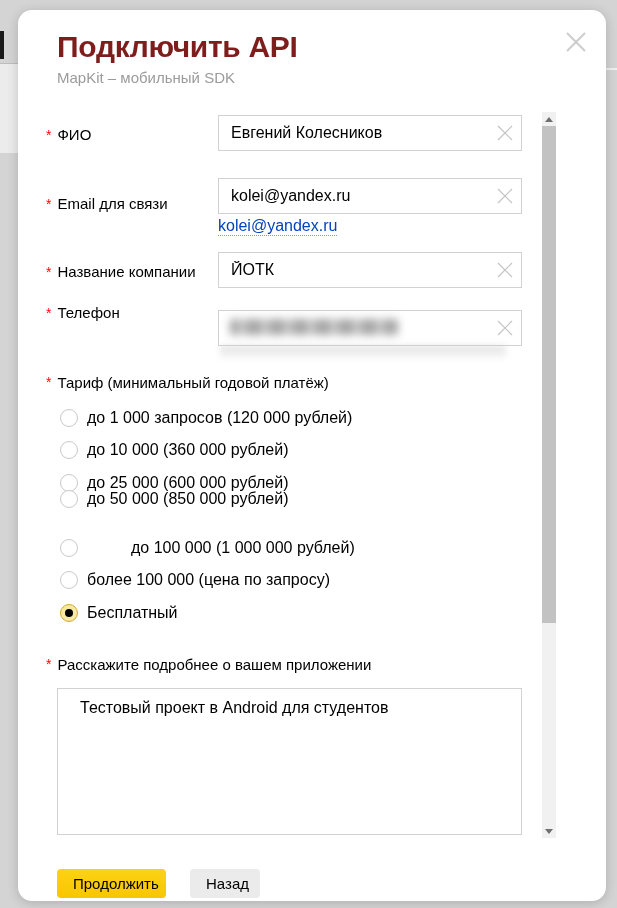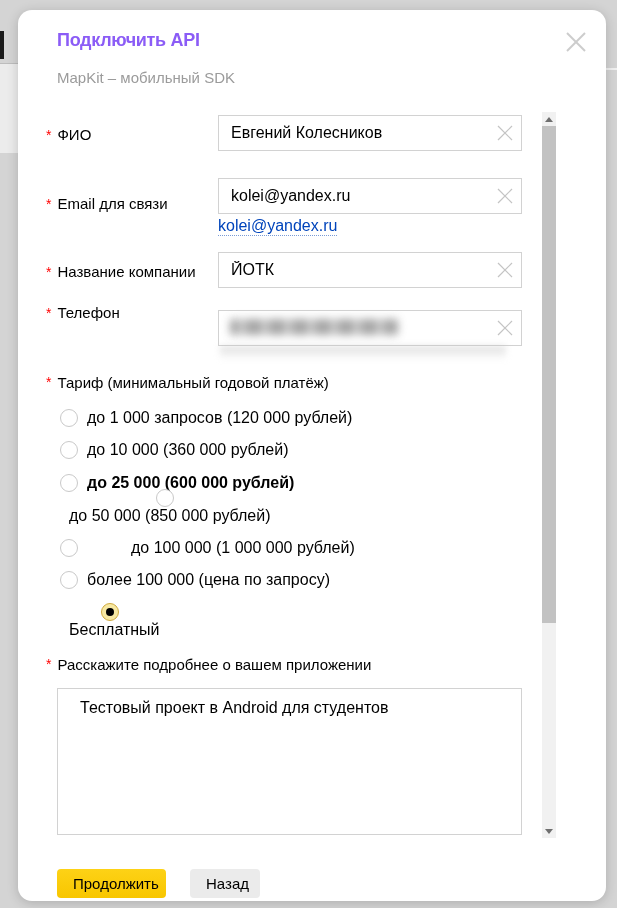--- a/index.html
+++ b/index.html
@@ -7,21 +7,21 @@
   .screen{position:relative;width:617px;height:908px;background:#d4d4d4;overflow:hidden;}
 
   
   .bg-frag{position:absolute;background:#1a1a1a;}
   .bg-panel-left{position:absolute;left:0;top:63px;width:18px;height:89px;background:#ececec;border-top:1px solid #bdbdbd;}
   .bg-line-right{position:absolute;right:0;top:68px;width:11px;height:2px;background:#f1f1f1;}
 
   .modal{position:absolute;left:18px;top:10px;width:588px;height:891px;background:#ffffff;
          border-radius:14px;box-shadow:0 2px 12px rgba(0,0,0,.18);}
 
-  .title{position:absolute;left:39px;top:20px;font-size:18px;font-weight:700;color:#8b5cf6;letter-spacing:-.3px;}
+  .title{position:absolute;left:39px;top:20px;font-size:30px;font-weight:700;color:#7f1d1d;letter-spacing:-.3px;}
   .subtitle{position:absolute;left:39px;top:59px;font-size:15px;color:#9b9b9b;}
 
   .close-btn{position:absolute;top:16px;right:14px;width:32px;height:32px;cursor:pointer;
              display:flex;align-items:center;justify-content:center;background:transparent;border:none;padding:0;}
 
   .field-label{position:absolute;left:28px;font-size:15px;color:#000;line-height:22px;white-space:nowrap;}
   .req{color:#ff0000;margin-right:6px;font-size:14px;vertical-align:top;}
 
   .input-wrap{position:absolute;left:200px;width:304px;height:36px;}
   .input-wrap input{width:100%;height:100%;box-sizing:border-box;border:1px solid #d2d2d2;border-radius:0;
@@ -141,37 +141,37 @@
     </div>
 
     <div class="radio-row" style="top:398px;">
       <span class="radio"></span>
       <span class="radio-label">до 1 000 запросов (120 000 рублей)</span>
     </div>
     <div class="radio-row" style="top:430px;">
       <span class="radio"></span>
       <span class="radio-label">до 10 000 (360 000 рублей)</span>
     </div>
-    <div class="radio-row" style="top:463px;font-weight:bold;">
+    <div class="radio-row" style="top:463px;">
       <span class="radio"></span>
       <span class="radio-label">до 25 000 (600 000 рублей)</span>
     </div>
-    <div class="radio-row" style="top:479px;flex-direction:column;">
+    <div class="radio-row" style="top:479px;">
       <span class="radio"></span>
       <span class="radio-label">до 50 000 (850 000 рублей)</span>
     </div>
     <div class="radio-row" style="top:528px;gap:44px;">
       <span class="radio"></span>
       <span class="radio-label">до 100 000 (1 000 000 рублей)</span>
     </div>
     <div class="radio-row" style="top:560px;">
       <span class="radio"></span>
       <span class="radio-label">более 100 000 (цена по запросу)</span>
     </div>
-    <div class="radio-row" style="top:593px;flex-direction:column;">
+    <div class="radio-row" style="top:593px;">
       <span class="radio checked"></span>
       <span class="radio-label">Бесплатный</span>
     </div>
 
     <div class="group-label" style="top:646px;">
       <span class="req">*</span><span>Расскажите подробнее о вашем приложении</span>
     </div>
     <div class="textarea-wrap">
       <textarea style="">Тестовый проект в Android для студентов</textarea>
     </div>

